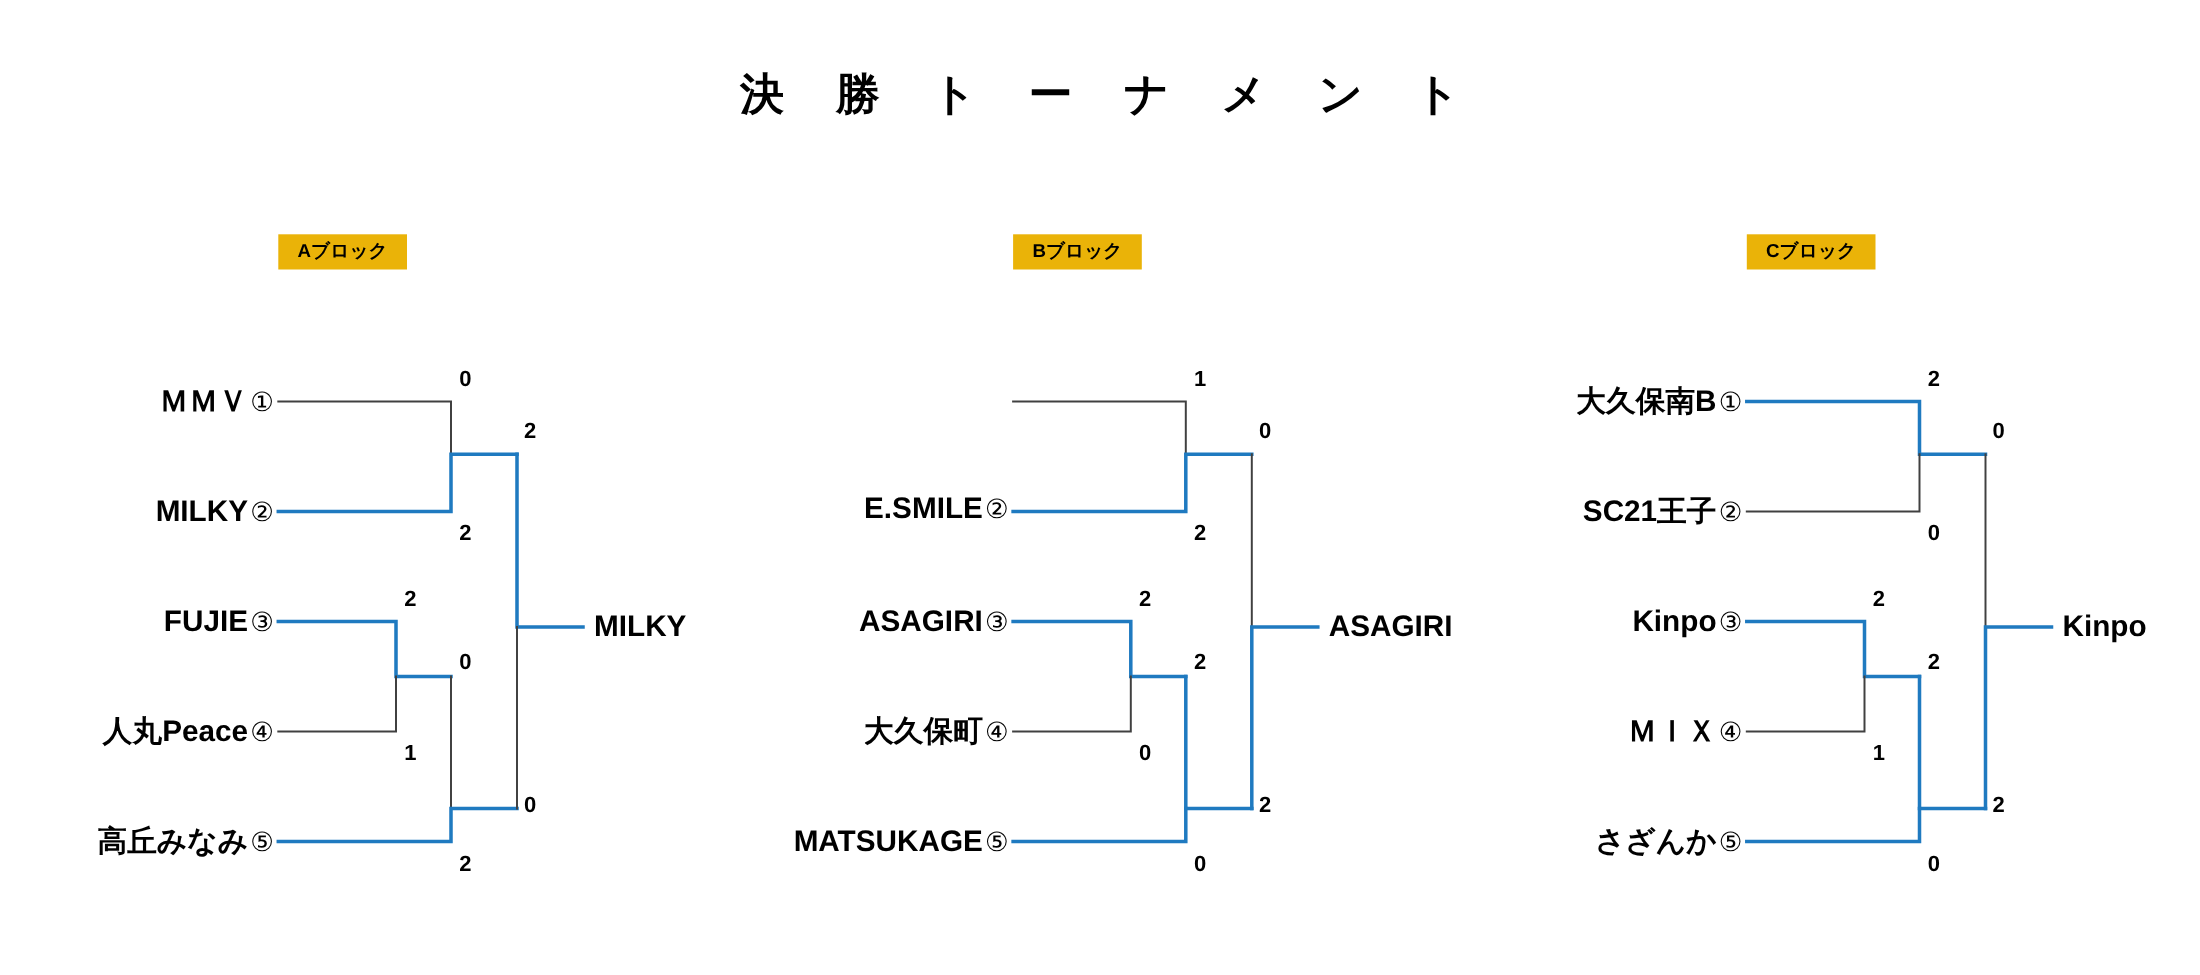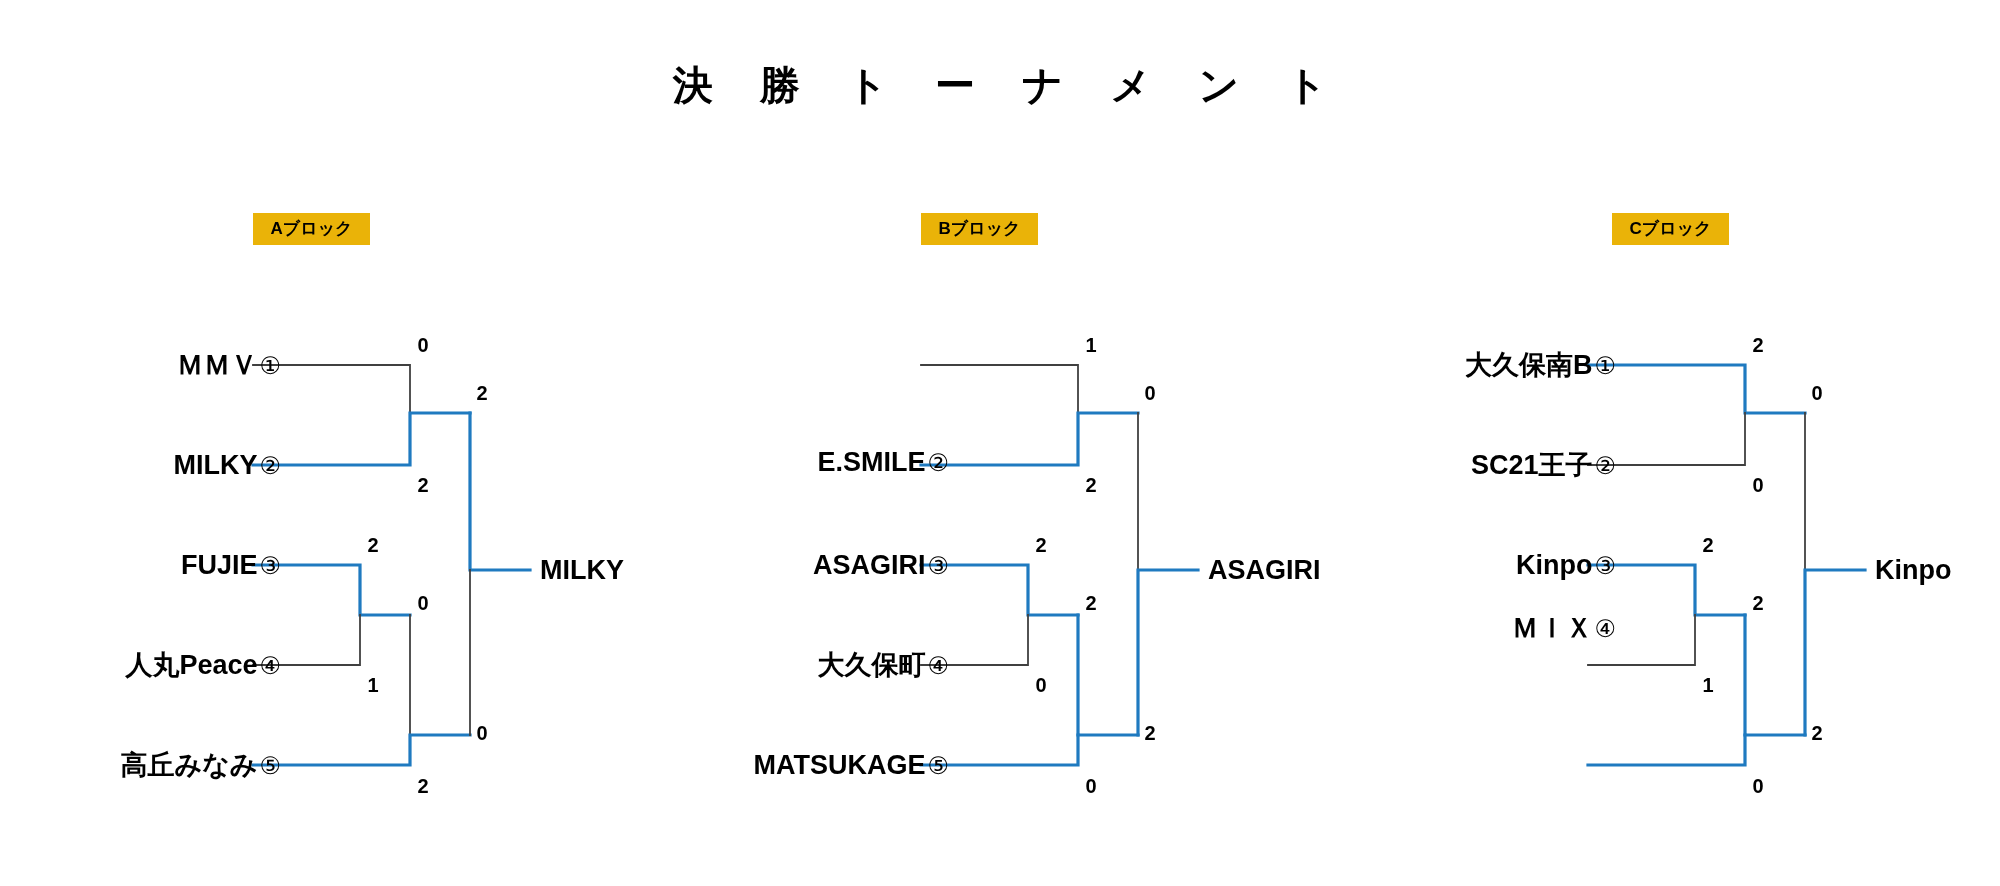--- a/index.html
+++ b/index.html
@@ -52,21 +52,20 @@
     pointer-events: none;
   }
   .team {
     position: absolute;
     font-size: 27px;
     font-weight: bold;
     color: #000000;
     white-space: nowrap;
     text-align: right;
     transform: translateY(-50%);
-    margin-left: 32px;
   }
   .team .seed {
     font-weight: normal;
     font-size: 24px;
     margin-left: 2px;
   }
   .score {
     position: absolute;
     font-size: 20px;
     font-weight: bold;
@@ -85,21 +84,21 @@
 </style>
 </head>
 <body>
 
 <div id="page">
 
   <div class="title">決 勝 ト ー ナ メ ン ト</div>
 
   <div class="block-label" style="left:253px; top:213px; width:117px;">Aブロック</div>
   <div class="block-label" style="left:921px; top:213px; width:117px;">Bブロック</div>
-  <div class="block-label" style="left:1588px; top:213px; width:117px;margin-left:24px;">Cブロック</div>
+  <div class="block-label" style="left:1588px; top:213px; width:117px;">Cブロック</div>
 
   <svg class="bracket-svg" viewBox="0 0 2000 886">
     <g fill="none" stroke-linecap="square">
 
       <path d="M253,365 L410,365 L410,413" stroke="#404040" stroke-width="1.8"></path>
 
       <path d="M253,465 L410,465 L410,413 L470,413" stroke="#1f7ac0" stroke-width="3.2"></path>
 
       <path d="M253,565 L360,565 L360,615 L410,615" stroke="#1f7ac0" stroke-width="3.2"></path>
 
@@ -200,22 +199,25 @@
 
   <div class="team" style="left:1300px; top:365px; width:284px;">
     <span>大久保南B</span><span class="seed">①</span>
   </div>
   <div class="team" style="left:1300px; top:465px; width:284px;">
     <span>SC21王子</span><span class="seed">②</span>
   </div>
   <div class="team" style="left:1300px; top:565px; width:284px;">
     <span>Kinpo</span><span class="seed">③</span>
   </div>
-  <div class="team" style="left:1300px; top:628px; width:284px;">
+  <div class="team" style="left:1300px; top:665px; width:284px;font-family:Liberation Serif, serif;">
     <span>ＭＩＸ</span><span class="seed">④</span>
+  </div>
+  <div class="team" style="left:1300px; top:765px; width:284px;">
+    <span>さざんか</span><span class="seed">⑤</span>
   </div>
 
   <div class="score" style="left:1758px; top:345px;">2</div>
   <div class="score" style="left:1758px; top:485px;">0</div>
   <div class="score" style="left:1708px; top:545px;">2</div>
   <div class="score" style="left:1708px; top:685px;">1</div>
   <div class="score" style="left:1758px; top:603px;">2</div>
   <div class="score" style="left:1758px; top:786px;">0</div>
   <div class="score" style="left:1817px; top:393px;">0</div>
   <div class="score" style="left:1817px; top:733px;">2</div>

